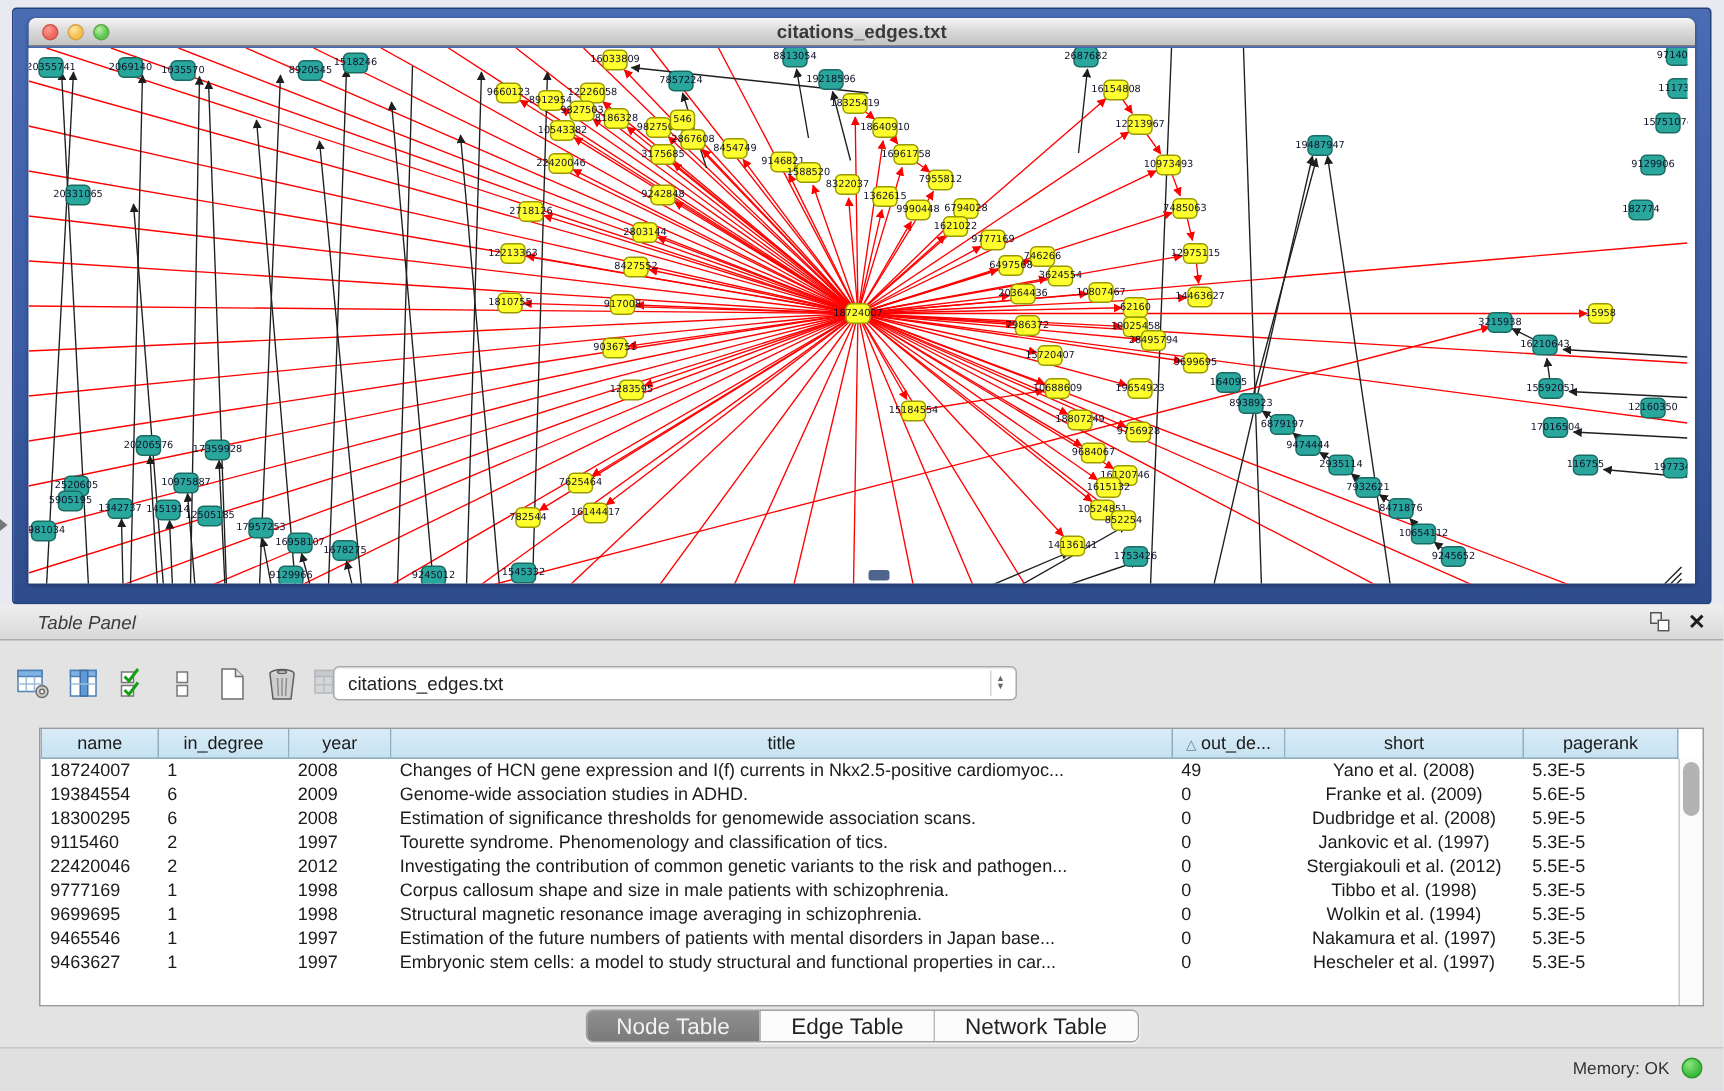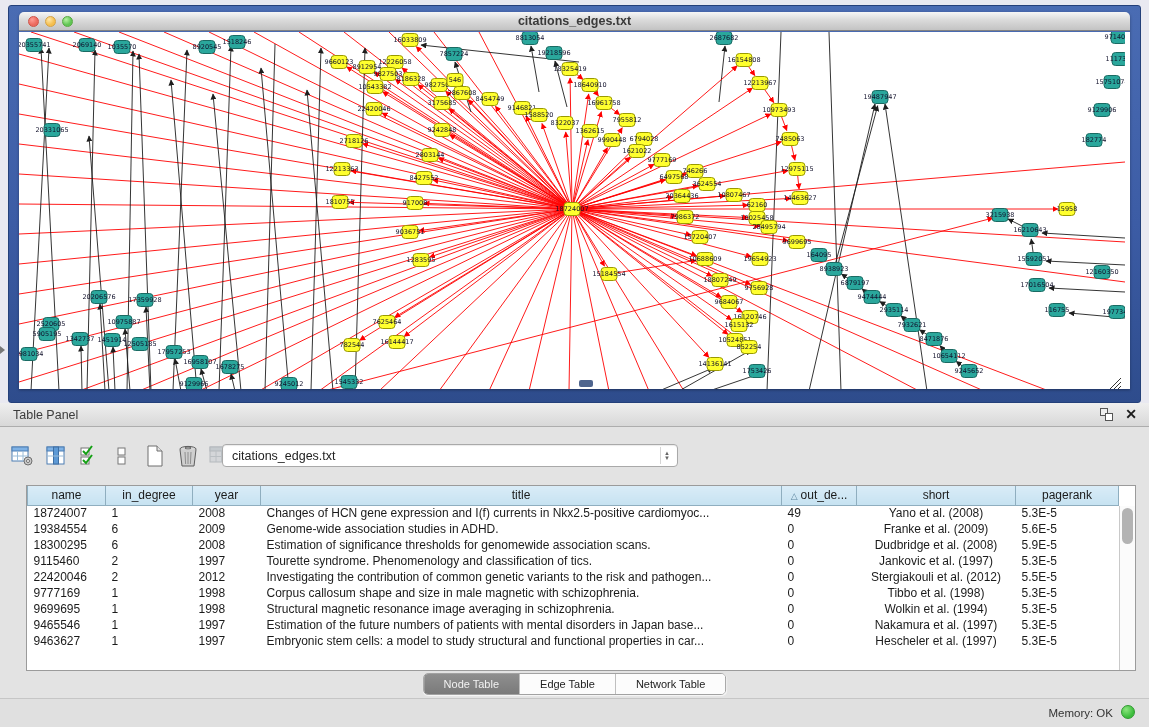--- a/index.html
+++ b/index.html
@@ -25,21 +25,21 @@
   #graph-canvas svg { position:absolute; left:0; top:0; }
   #splitter-notch { position:absolute; left:560px; bottom:2px; width:14px; height:7px;
     background:#233E72; border-radius:2px; opacity:.8; }
   #pane-collapse-arrow { position:absolute; left:0px; top:346px; width:0; height:0;
     border-top:4px solid transparent; border-bottom:4px solid transparent; border-left:5px solid #777; }
 
   
   #table-panel { position:absolute; left:0; top:403px; width:1149px; height:324px; background:#E3E3E3; }
   #panel-header { position:relative; height:24px;
     background:linear-gradient(180deg,#EFEFEF,#D8D8D8); border-bottom:1px solid #ADADAD; }
-  #panel-title { position:absolute; left:13px; top:5px; font-size:12.5px; color:#3C3C3C; }
+  #panel-title { position:absolute; left:25px; top:5px; font-size:12.5px; color:#3C3C3C;font-style:italic; }
   #float-icon { position:absolute; right:36px; top:5px; width:13px; height:13px; cursor:pointer; }
   #float-icon .sq1 { position:absolute; left:0; top:0; width:8px; height:8px; border:1.4px solid #555; background:#eee; }
   #float-icon .sq2 { position:absolute; right:0; bottom:0; width:8px; height:8px; border:1.4px solid #555; background:#fff; }
   #close-icon { position:absolute; right:12px; top:3px; font-size:14px; font-weight:bold; color:#1c1c1c; cursor:pointer; }
 
   #toolbar { position:absolute; left:10px; top:37px; height:32px; display:flex; align-items:center; gap:7px; }
   .tool-btn { width:26px; height:26px; border:none; background:transparent; display:flex;
     align-items:center; justify-content:center; cursor:pointer; padding:0; }
   .tool-btn.disabled { opacity:.55; }
   .fx-label { font-family:"Liberation Serif", serif; font-style:italic; font-weight:bold; font-size:15px; color:#222; }
@@ -63,21 +63,21 @@
   td.c-short { text-align:center; padding:0; }
   .sort-tri { color:#5E86A0; font-size:9px; margin-right:3px; }
   #vscrollbar { position:absolute; right:0px; top:20px; width:16px; bottom:0;
     background:#FBFBFB; border-left:1px solid #C9C9C9; cursor:pointer; }
   #vscroll-thumb { position:absolute; left:2px; top:2px; width:11px; height:36px; background:#B3B3B3; border-radius:6px; }
 
   
   #table-tabs { position:absolute; left:50%; transform:translateX(-50%); top:270px; height:22px;
     display:flex; border:1px solid #A2A2A2; border-radius:5px; overflow:hidden; background:#FCFCFC;
     box-shadow:0 1px 1px rgba(255,255,255,.7); }
-  .tab-seg { padding:0 20px; font-size:11px; display:flex; align-items:center; cursor:pointer;
+  .tab-seg { padding:0 20px; font-size:15px; display:flex; align-items:center; cursor:pointer;
     color:#222; background:#FCFCFC; border-right:1px solid #B9B9B9; }
   .tab-seg:last-child { border-right:none; }
   .tab-seg.selected { background:linear-gradient(180deg,#8F8F8F,#7A7A7A); color:#F2F2F2; }
 
   
   #status-bar { position:absolute; left:0; right:0; top:295px; height:37px; background:#E0E0E0;
     border-top:1px solid #C6C6C6; }
   #memory-label { position:absolute; right:36px; top:8px; font-size:11.5px; color:#333; }
   #memory-led { position:absolute; right:14px; top:6px; width:14px; height:14px; border-radius:50%;
     background:radial-gradient(circle at 35% 30%,#8BE67E,#3DBD3D 65%); border:1px solid #2F9A2F; cursor:pointer; }
@@ -659,21 +659,21 @@
             <td>2012</td>
             <td>Investigating the contribution of common genetic variants to the risk and pathogen...</td>
             <td>0</td>
             <td class="c-short">Stergiakouli et al. (2012)</td>
             <td>5.5E-5</td>
           </tr>
           <tr>
             <td>9777169</td>
             <td>1</td>
             <td>1998</td>
-            <td>Corpus callosum shape and size in male magnetic with schizophrenia.</td>
+            <td>Corpus callosum shape and size in male patients with schizophrenia.</td>
             <td>0</td>
             <td class="c-short">Tibbo et al. (1998)</td>
             <td>5.3E-5</td>
           </tr>
           <tr>
             <td>9699695</td>
             <td>1</td>
             <td>1998</td>
             <td>Structural magnetic resonance image averaging in schizophrenia.</td>
             <td>0</td>

